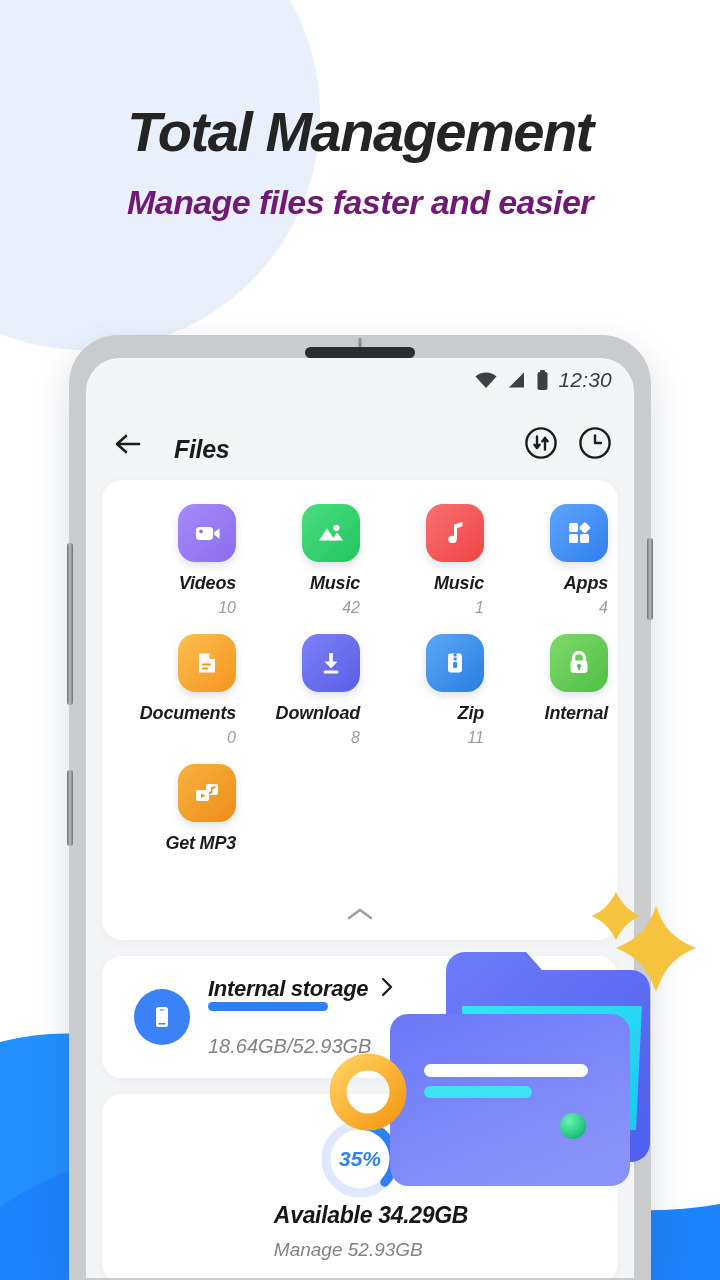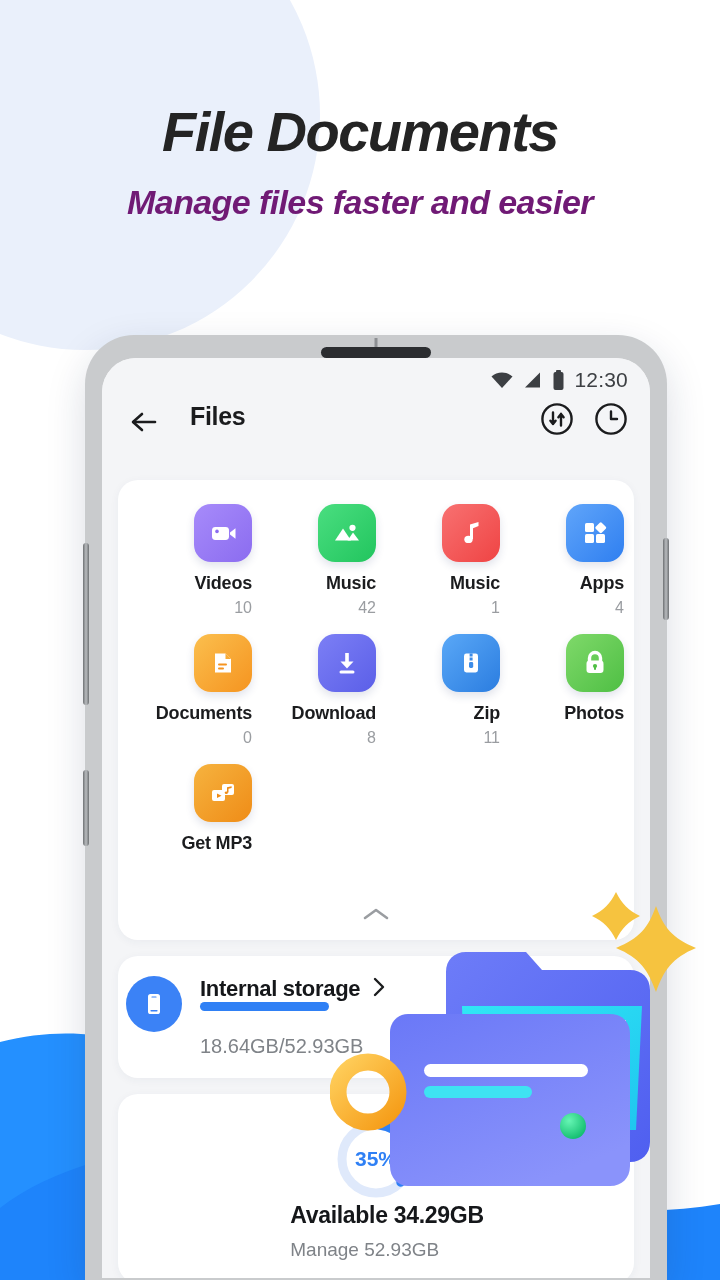--- a/index.html
+++ b/index.html
@@ -25,24 +25,25 @@
     letter-spacing:-1.5px;color:#242424;line-height:1;
   }
   .promo-sub{
     margin:0;padding-top:25px;
     font-size:34px;font-weight:bold;font-style:italic;
     letter-spacing:-0.6px;color:#701a75;line-height:1;
   }
 
   
   .phone{
-    position:absolute;left:88px;top:338px;width:576px;height:940px;
+    position:absolute;left:72px;top:338px;width:576px;height:940px;
     background:#737373;border-radius:46px 46px 0 0;
     box-shadow:0 14px 42px rgba(20,40,80,.18);
     z-index:6;
+    font-style:italic;
   }
   .phone-outline{
     position:absolute;left:-3px;top:-3px;width:582px;height:946px;
     border-radius:49px 49px 0 0;background:#c9cbcd;z-index:-1;
   }
   .speaker{
     position:absolute;left:50%;top:9px;transform:translateX(-50%);
     width:110px;height:11px;border-radius:6px;background:#2b2d30;
   }
   .sensor-line{
@@ -62,21 +63,21 @@
   
   .statusbar{
     height:44px;display:flex;align-items:center;justify-content:flex-end;
     padding-right:22px;gap:9px;background:#f4f5f7;
   }
   .status-time{font-size:21px;color:#3c3f43;letter-spacing:.2px;}
   .ic-wifi,.ic-signal,.ic-batt{display:block;}
 
   
   .appbar{
-    height:62px;display:flex;align-items:flex-start;padding:0 22px;background:#f4f5f7;
+    height:62px;display:flex;align-items:flex-end;padding:0 22px;background:#f4f5f7;
   }
   .back-btn{width:40px;height:40px;display:flex;align-items:center;justify-content:center;}
   .appbar-title{
     font-size:25px;font-weight:bold;color:#1b1c1e;margin-left:26px;letter-spacing:-.3px;
   }
   .appbar-actions{margin-left:auto;display:flex;align-items:center;gap:20px;}
 
   
   .card{
     margin:16px 16px 0 16px;background:#fff;border-radius:20px;
@@ -88,21 +89,21 @@
   .tile{
     width:58px;height:58px;border-radius:17px;
     display:flex;align-items:center;justify-content:center;
     box-shadow:0 4px 9px rgba(40,60,110,.14);
   }
   .cell-label{margin-top:11px;font-size:18px;font-weight:bold;color:#1b1c1e;letter-spacing:-.2px;}
   .cell-count{margin-top:5px;font-size:16px;color:#9a9da1;height:19px;}
   .collapse{height:40px;display:flex;align-items:center;justify-content:center;}
 
   
-  .storage-card{padding:20px 20px 20px 8px;display:flex;align-items:flex-start;}
+  .storage-card{padding:20px 20px 20px 32px;display:flex;align-items:center;}
   .store-icon{
     width:56px;height:56px;border-radius:50%;background:#3b82f6;
     display:flex;align-items:center;justify-content:center;flex:0 0 auto;
   }
   .store-body{margin-left:18px;flex:1 1 auto;min-width:0;}
   .store-row{display:flex;align-items:center;}
   .store-title{font-size:22px;font-weight:bold;color:#15171a;letter-spacing:-.3px;}
   .chev{margin-left:12px;}
   .bar-track{margin-top:12px;height:9px;border-radius:5px;background:#e7e8ea;width:100%;}
   .bar-fill{height:9px;border-radius:5px;background:#2f80f5;}
@@ -123,21 +124,21 @@
   
   .folder-art{position:absolute;left:330px;top:880px;width:390px;height:340px;z-index:9;pointer-events:none;}
   .folder-art svg{display:block;}
 </style>
 </head>
 <body>
 
 <div class="bg-circle"></div>
 
 <div class="promo">
-  <h1 class="promo-title">File Documents</h1>
+  <h1 class="promo-title">Total Management</h1>
   <h2 class="promo-sub">Manage files faster and easier</h2>
 </div>
 
 <div class="phone">
   <div class="phone-outline"></div>
   <div class="sensor-line"></div>
   <div class="speaker"></div>
   <div class="btn-side btn-vol"></div>
   <div class="btn-side btn-small"></div>
   <div class="btn-side btn-power"></div>
@@ -280,21 +281,21 @@
 
         <div class="cell">
           <span class="tile" style="background:linear-gradient(135deg,#7fd96a,#4fbf44)">
             <svg width="34" height="34" viewBox="0 0 34 34">
               <path d="M11.5 15 v-3 a5.5 5.5 0 0 1 11 0 v3" fill="none" stroke="#fff" stroke-width="3.4"></path>
               <rect x="8.5" y="14.5" width="17" height="12.5" rx="3.2" fill="#fff"></rect>
               <circle cx="17" cy="20" r="2.1" fill="#4fbf44"></circle>
               <rect x="16" y="20.5" width="2" height="3.6" rx="1" fill="#4fbf44"></rect>
             </svg>
           </span>
-          <span class="cell-label">Photos</span>
+          <span class="cell-label">Internal</span>
           <span class="cell-count"></span>
         </div>
 
         <div class="cell">
           <span class="tile" style="background:linear-gradient(135deg,#f6b33f,#ef8c17)">
             <svg width="34" height="34" viewBox="0 0 34 34">
               <rect x="16" y="8" width="12" height="11" rx="2" fill="#fff"></rect>
               <rect x="6" y="14" width="13" height="11" rx="2" fill="#fff"></rect>
               <path d="M11 17.5 L15.5 19.8 L11 22.1 Z" fill="#ef8c17"></path>
               <path d="M21 16.5 L21 11.2 L25.6 10.2 L25.6 12 L22.5 12.7 L22.5 16.5 Z" fill="#ef8c17"></path>

